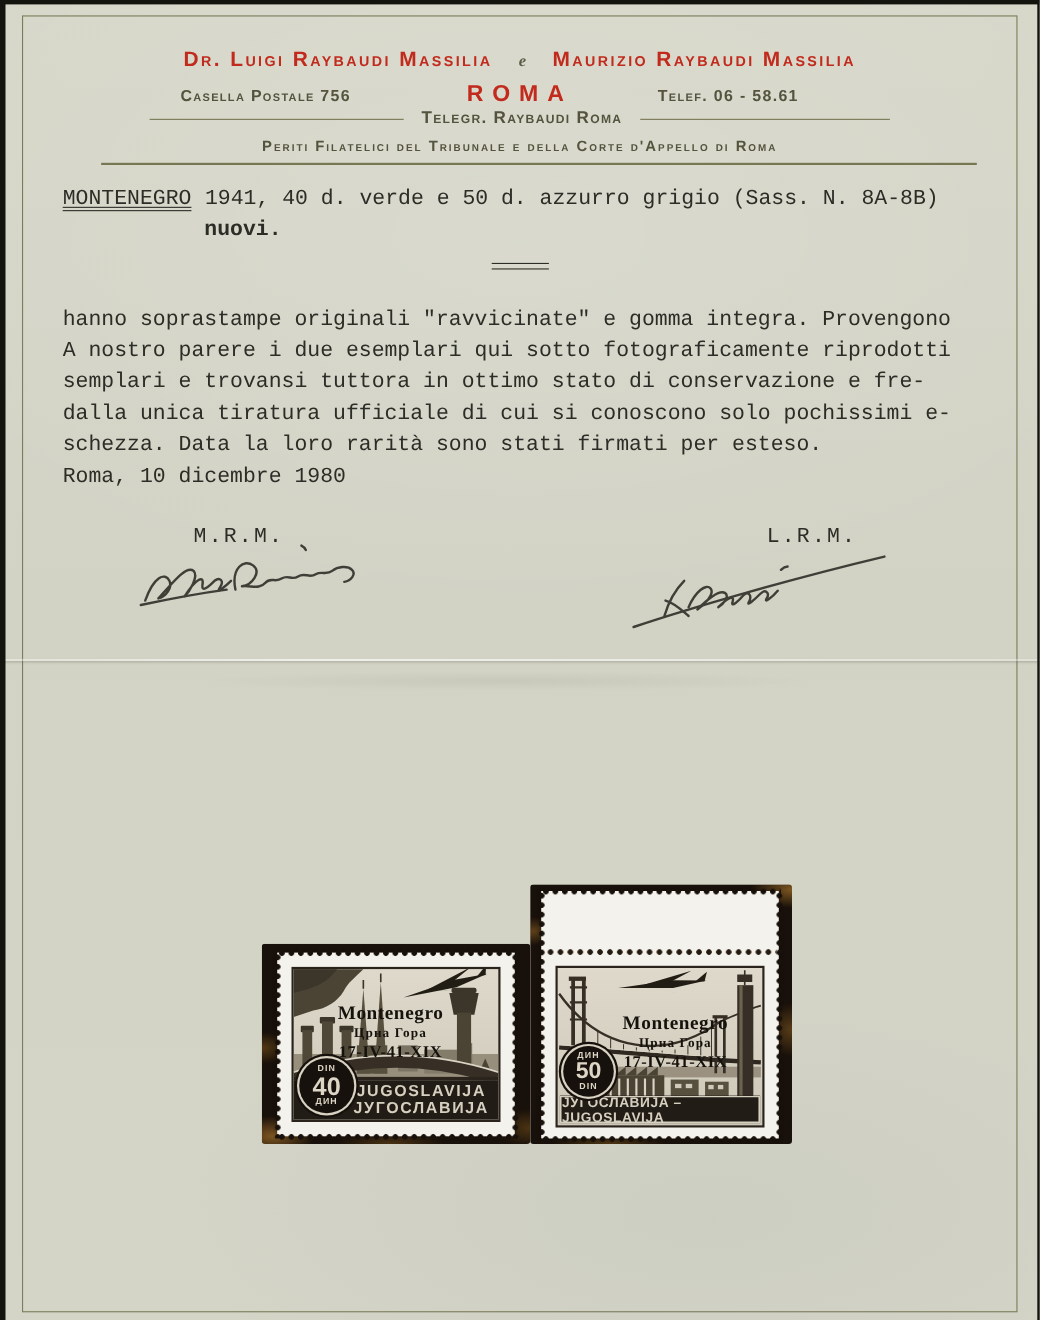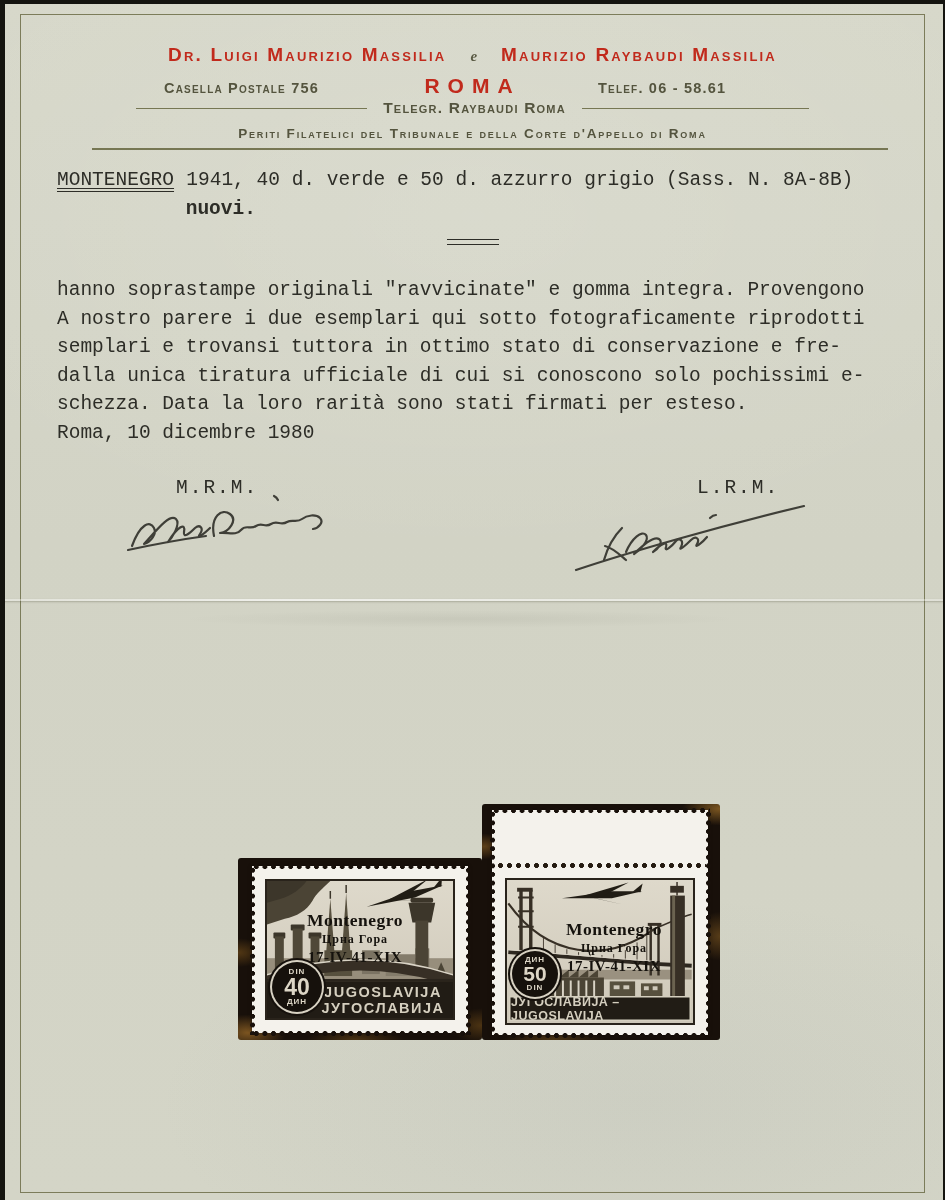--- a/index.html
+++ b/index.html
@@ -131,21 +131,21 @@
 </style>
 </head>
 <body>
 
 <div class="canvas">
   <div class="page">
 
     <div class="border-rect"></div>
 
     <div class="hdr-names">
-      <span>Dr. Luigi Maurizio Massilia</span>
+      <span>Dr. Luigi Raybaudi Massilia</span>
       <span class="hdr-sep">e</span>
       <span>Maurizio Raybaudi Massilia</span>
     </div>
 
     <div class="hdr-line2">
       <span class="small-olive casella">Casella Postale 756</span>
       <span class="roma">ROMA</span>
       <span class="small-olive telef">Telef. 06 - 58.61</span>
     </div>
 

